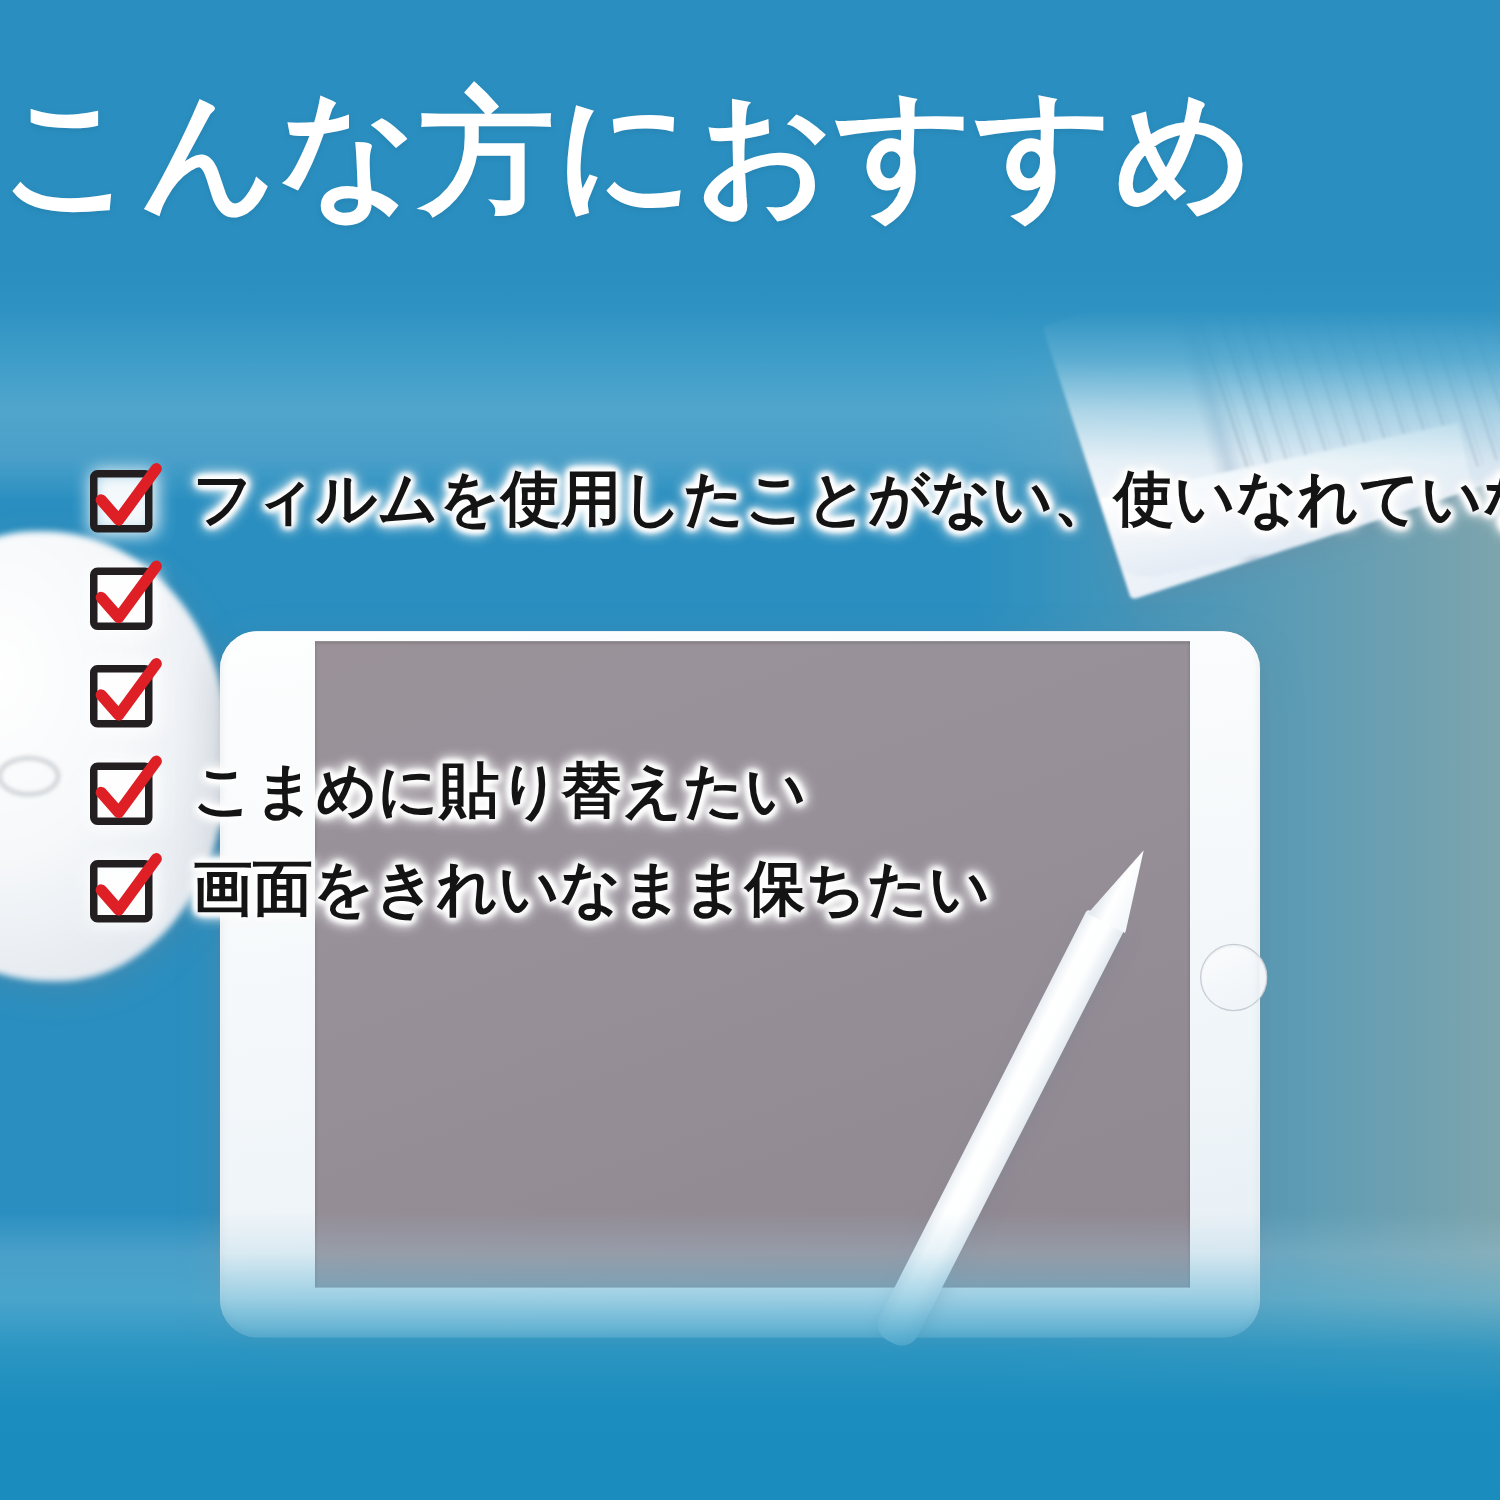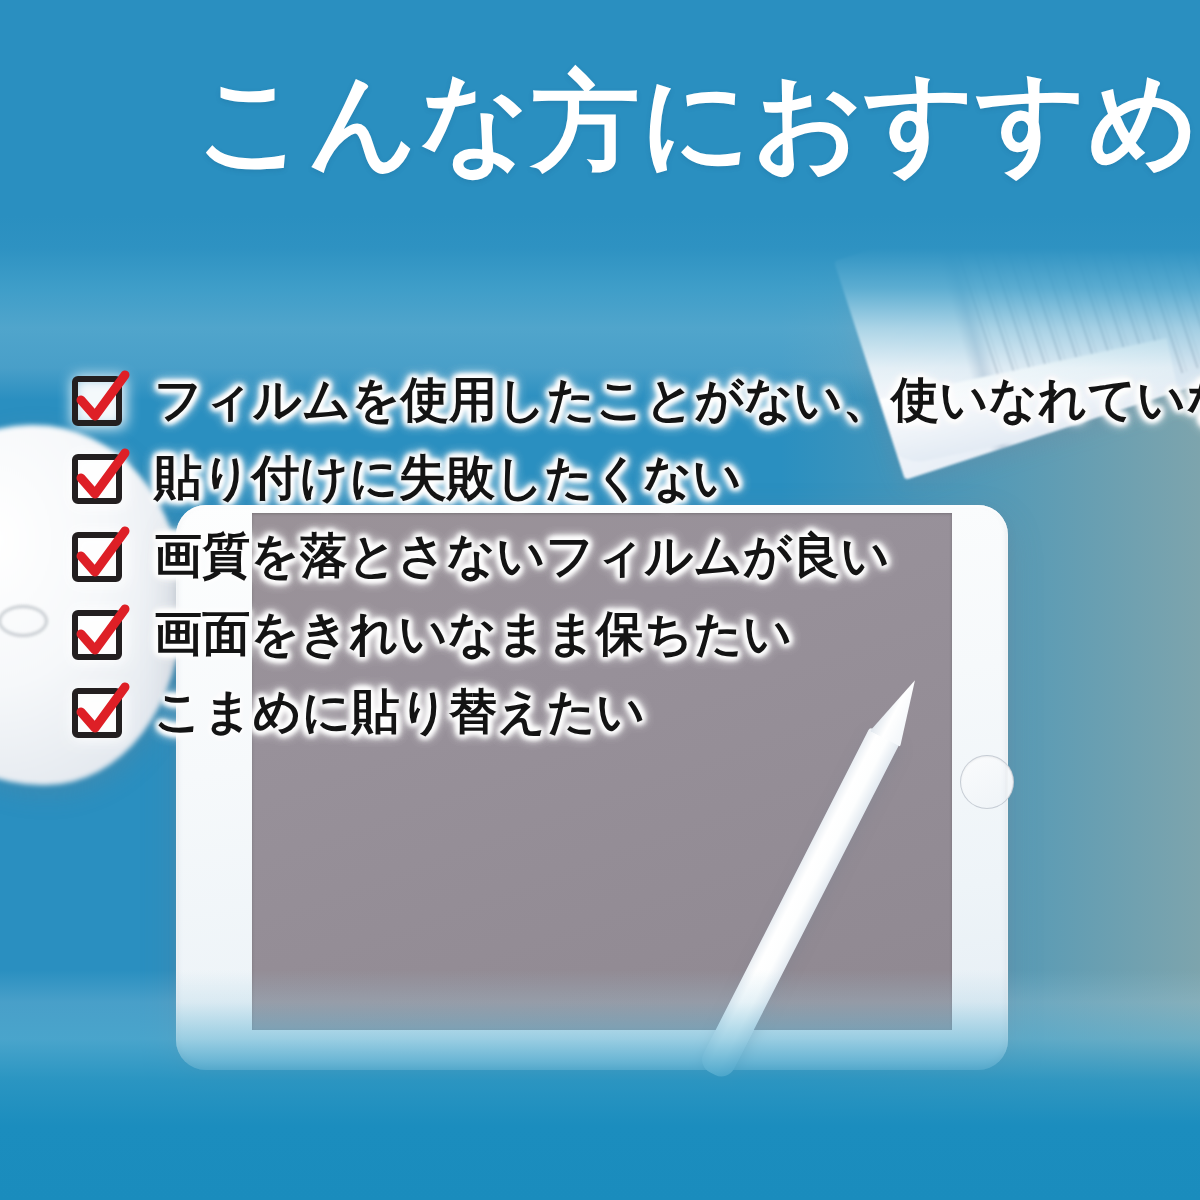--- a/index.html
+++ b/index.html
@@ -221,21 +221,21 @@
       rgba(96,180,212,0.58) 70%,
       rgba(160,206,226,0.26) 86%,
       rgba(205,228,238,0.0) 100%);
   }
 
   
   .title {
     position: absolute;
     left: 0; top: 62px;
     width: 1200px;
-    text-align: right;
+    text-align: left;
     color: #ffffff;
     font-size: 108px;
     line-height: 1.12;
     font-weight: 700;
     letter-spacing: 0.012em;
     white-space: nowrap;
     text-shadow: 0 2px 5px rgba(20,80,115,0.18);
   }
 
   
@@ -341,52 +341,50 @@
 
 
     <div class="check-row">
       <span class="check-icon">
         <span class="glow"></span>
         <svg viewBox="0 0 58 58">
           <rect x="5" y="7" width="44" height="44" rx="3" fill="none" stroke="#231f20" stroke-width="6"></rect>
           <path d="M11 28 L25 44 L55 3" fill="none" stroke="#de1f26" stroke-width="9" stroke-linecap="round" stroke-linejoin="round"></path>
         </svg>
       </span>
-      <span class="check-label">貼り付けに失敗したくない</span>
-    </div>
-
-    <div class="check-row">
-      <span class="check-icon">
-        <span class="glow"></span>
-        <svg viewBox="0 0 58 58">
-          <rect x="5" y="7" width="44" height="44" rx="3" fill="none" stroke="#231f20" stroke-width="6"></rect>
-          <path d="M11 28 L25 44 L55 3" fill="none" stroke="#de1f26" stroke-width="9" stroke-linecap="round" stroke-linejoin="round"></path>
-        </svg>
-      </span>
-      <span class="check-label">画質を落とさないフィルムが良い</span>
+    </div>
+
+    <div class="check-row">
+      <span class="check-icon">
+        <span class="glow"></span>
+        <svg viewBox="0 0 58 58">
+          <rect x="5" y="7" width="44" height="44" rx="3" fill="none" stroke="#231f20" stroke-width="6"></rect>
+          <path d="M11 28 L25 44 L55 3" fill="none" stroke="#de1f26" stroke-width="9" stroke-linecap="round" stroke-linejoin="round"></path>
+        </svg>
+      </span>
+    </div>
+
+    <div class="check-row">
+      <span class="check-icon">
+        <span class="glow"></span>
+        <svg viewBox="0 0 58 58">
+          <rect x="5" y="7" width="44" height="44" rx="3" fill="none" stroke="#231f20" stroke-width="6"></rect>
+          <path d="M11 28 L25 44 L55 3" fill="none" stroke="#de1f26" stroke-width="9" stroke-linecap="round" stroke-linejoin="round"></path>
+        </svg>
+      </span>
+      <span class="check-label">こまめに貼り替えたい</span>
     </div>
 
     <div class="check-row">
       <span class="check-icon">
         <span class="glow"></span>
         <svg viewBox="0 0 58 58">
           <rect x="5" y="7" width="44" height="44" rx="3" fill="none" stroke="#231f20" stroke-width="6"></rect>
           <path d="M11 28 L25 44 L55 3" fill="none" stroke="#de1f26" stroke-width="9" stroke-linecap="round" stroke-linejoin="round"></path>
         </svg>
       </span>
       <span class="check-label">画面をきれいなまま保ちたい</span>
     </div>
 
-    <div class="check-row">
-      <span class="check-icon">
-        <span class="glow"></span>
-        <svg viewBox="0 0 58 58">
-          <rect x="5" y="7" width="44" height="44" rx="3" fill="none" stroke="#231f20" stroke-width="6"></rect>
-          <path d="M11 28 L25 44 L55 3" fill="none" stroke="#de1f26" stroke-width="9" stroke-linecap="round" stroke-linejoin="round"></path>
-        </svg>
-      </span>
-      <span class="check-label">こまめに貼り替えたい</span>
-    </div>
-
 
   </div>
 
 </div>
 
 </body></html>

